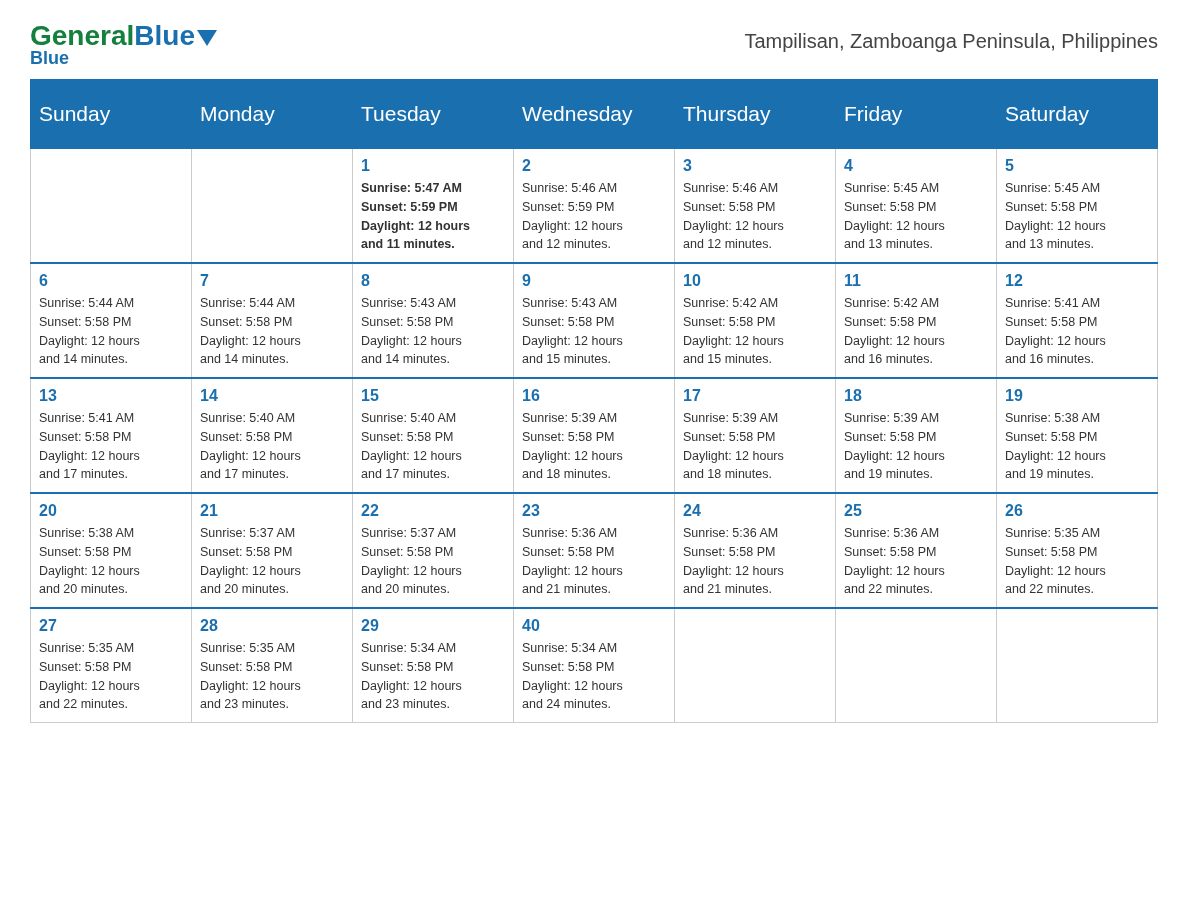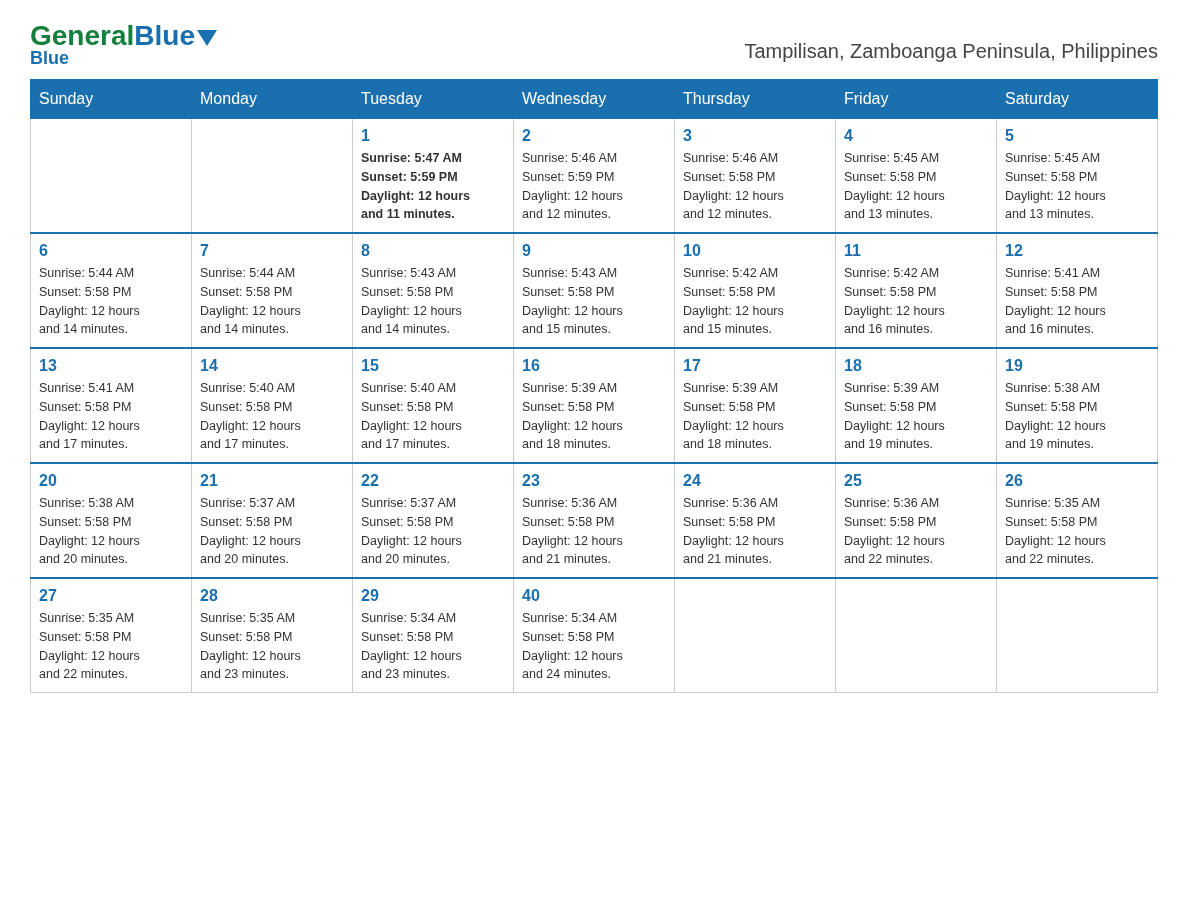--- a/index.html
+++ b/index.html
@@ -50,33 +50,33 @@
       text-align: right;
     }
     .month-title {
       font-size: 52px;
       font-weight: normal;
       color: #222;
     }
     .location-title {
       font-size: 20px;
       color: #444;
-      margin-top: 20px;
+      margin-top: 10px;
     }
     .calendar {
       width: 100%;
       border-collapse: collapse;
       border: 1px solid #aaa;
     }
     .calendar th {
       background-color: #1a6faf;
       color: #fff;
-      padding: 10px 8px;
+      padding: 22px 8px;
       text-align: left;
-      font-size: 16px;
+      font-size: 21px;
       font-weight: normal;
       border: 1px solid #1a6faf;
     }
     .calendar td {
       vertical-align: top;
       padding: 8px;
       border: 1px solid #ccc;
       width: calc(100% / 7);
       min-height: 100px;
     }

